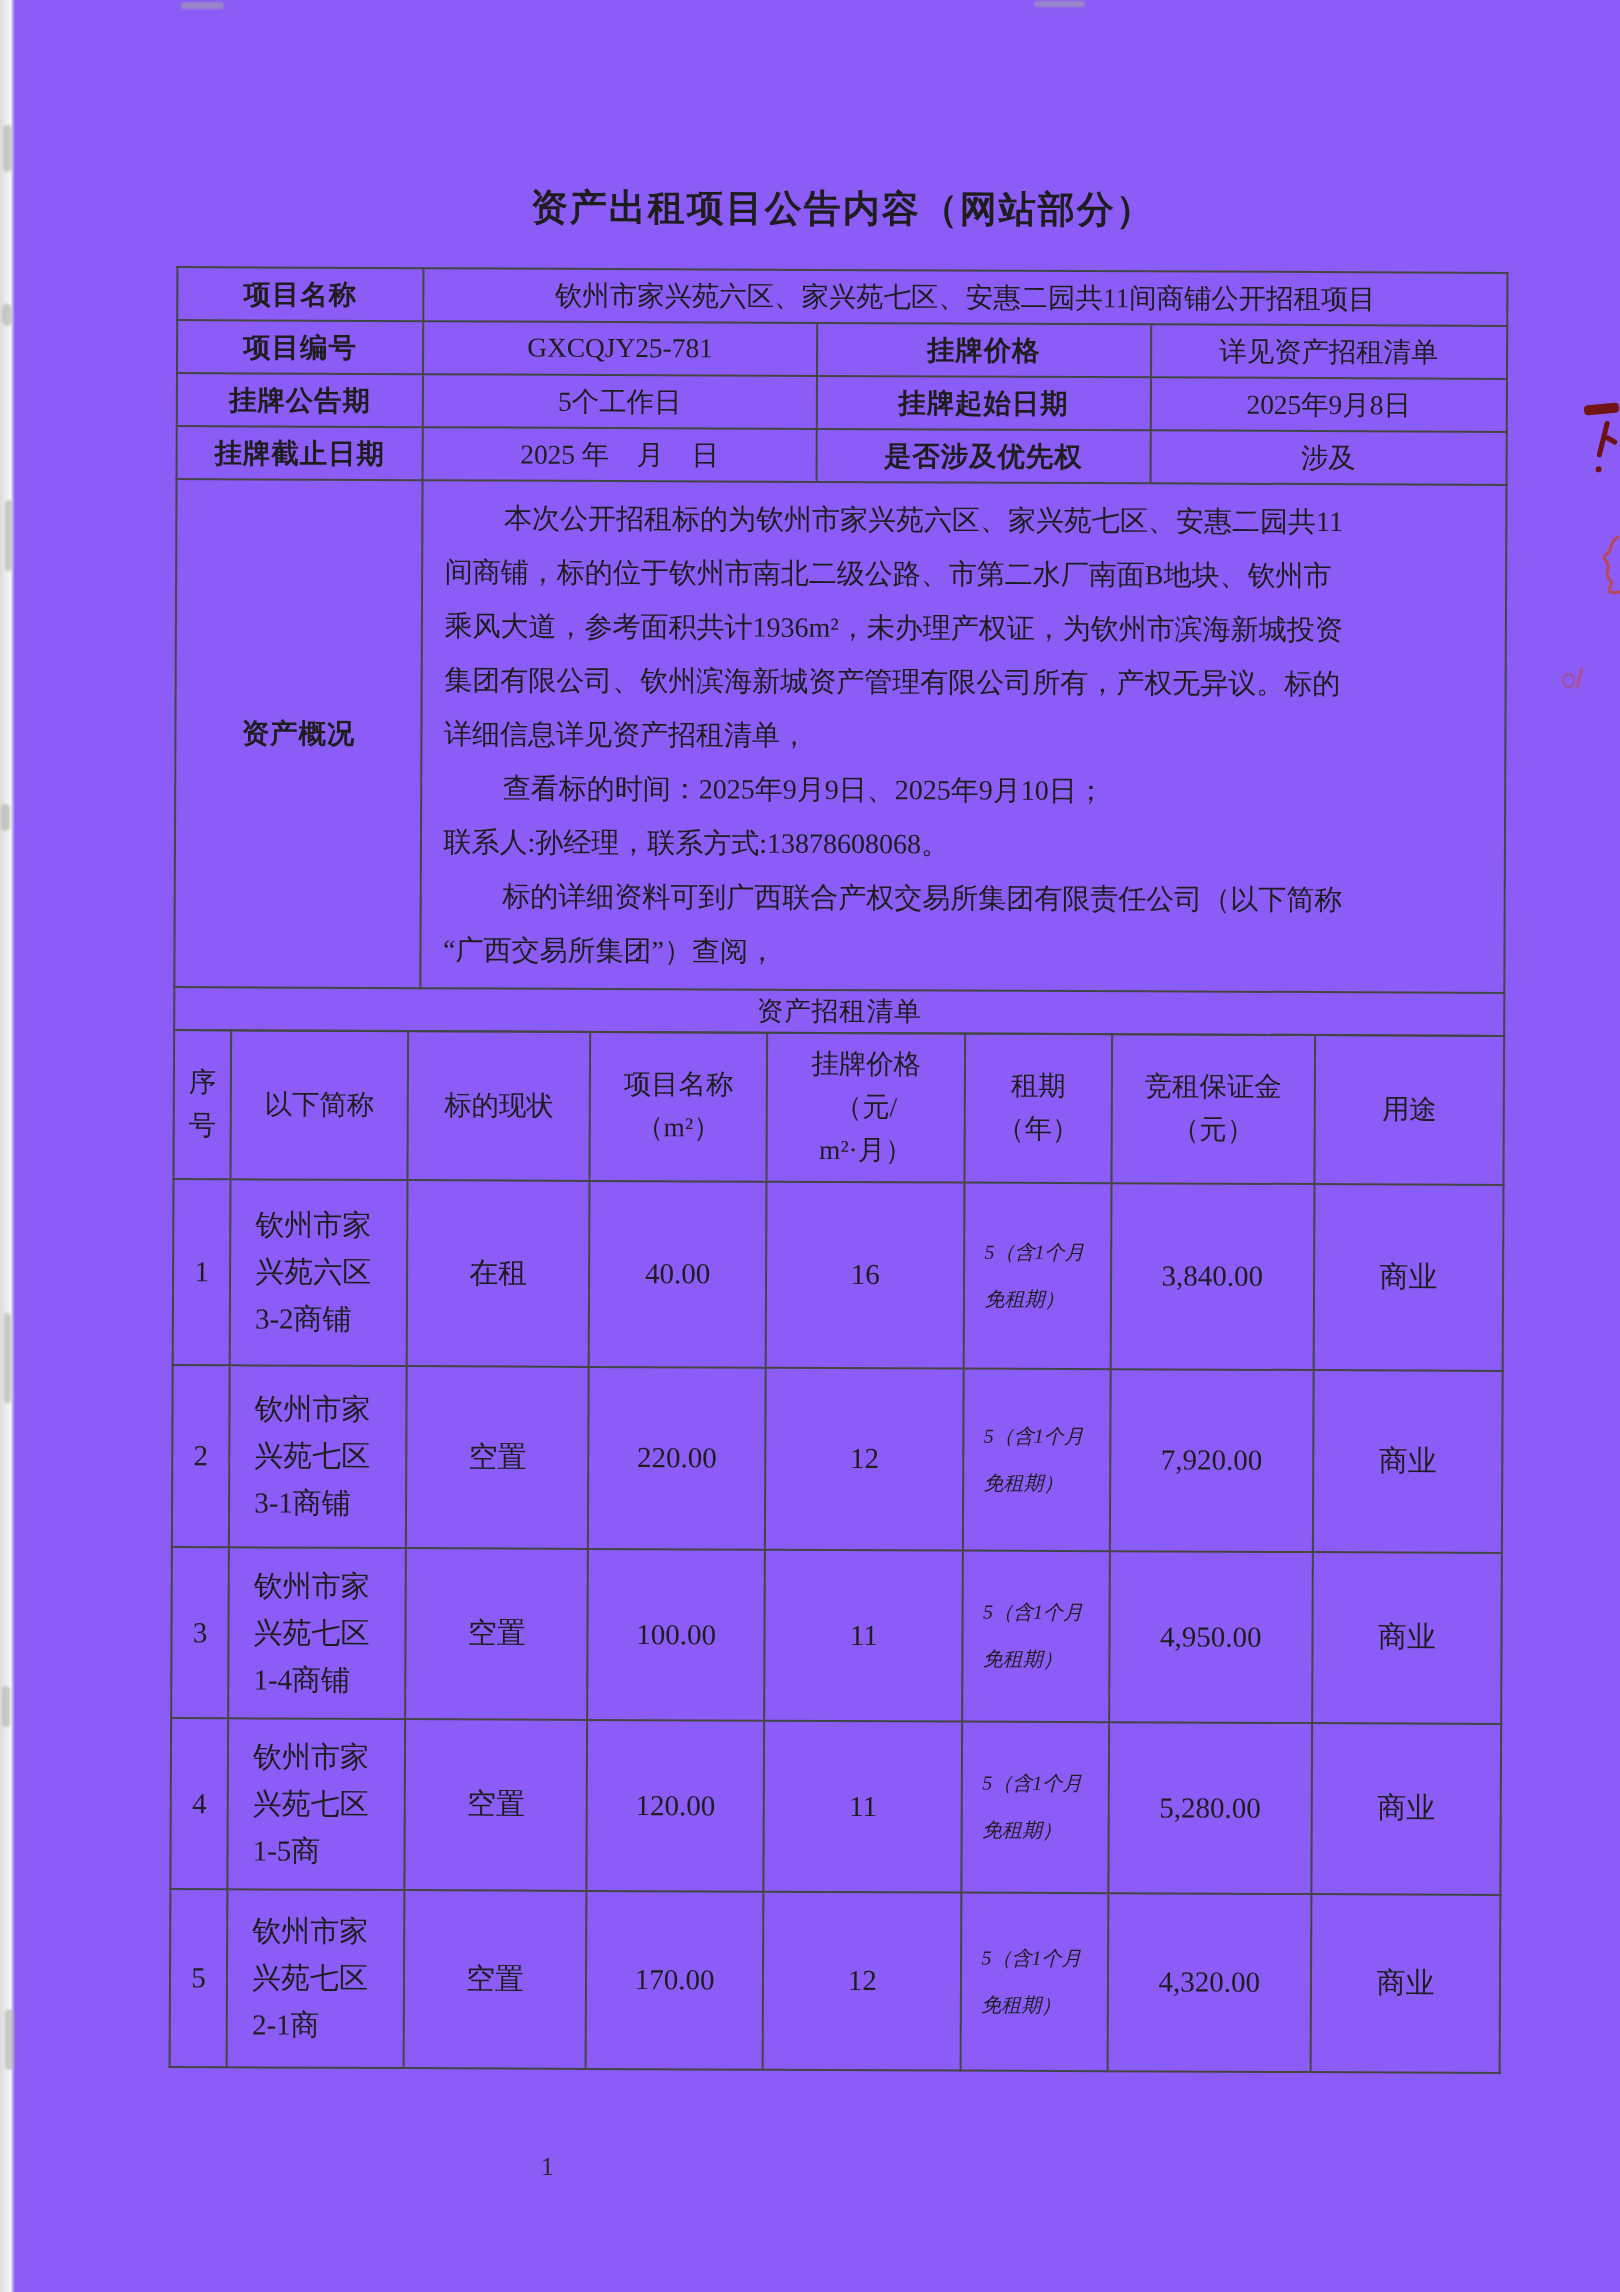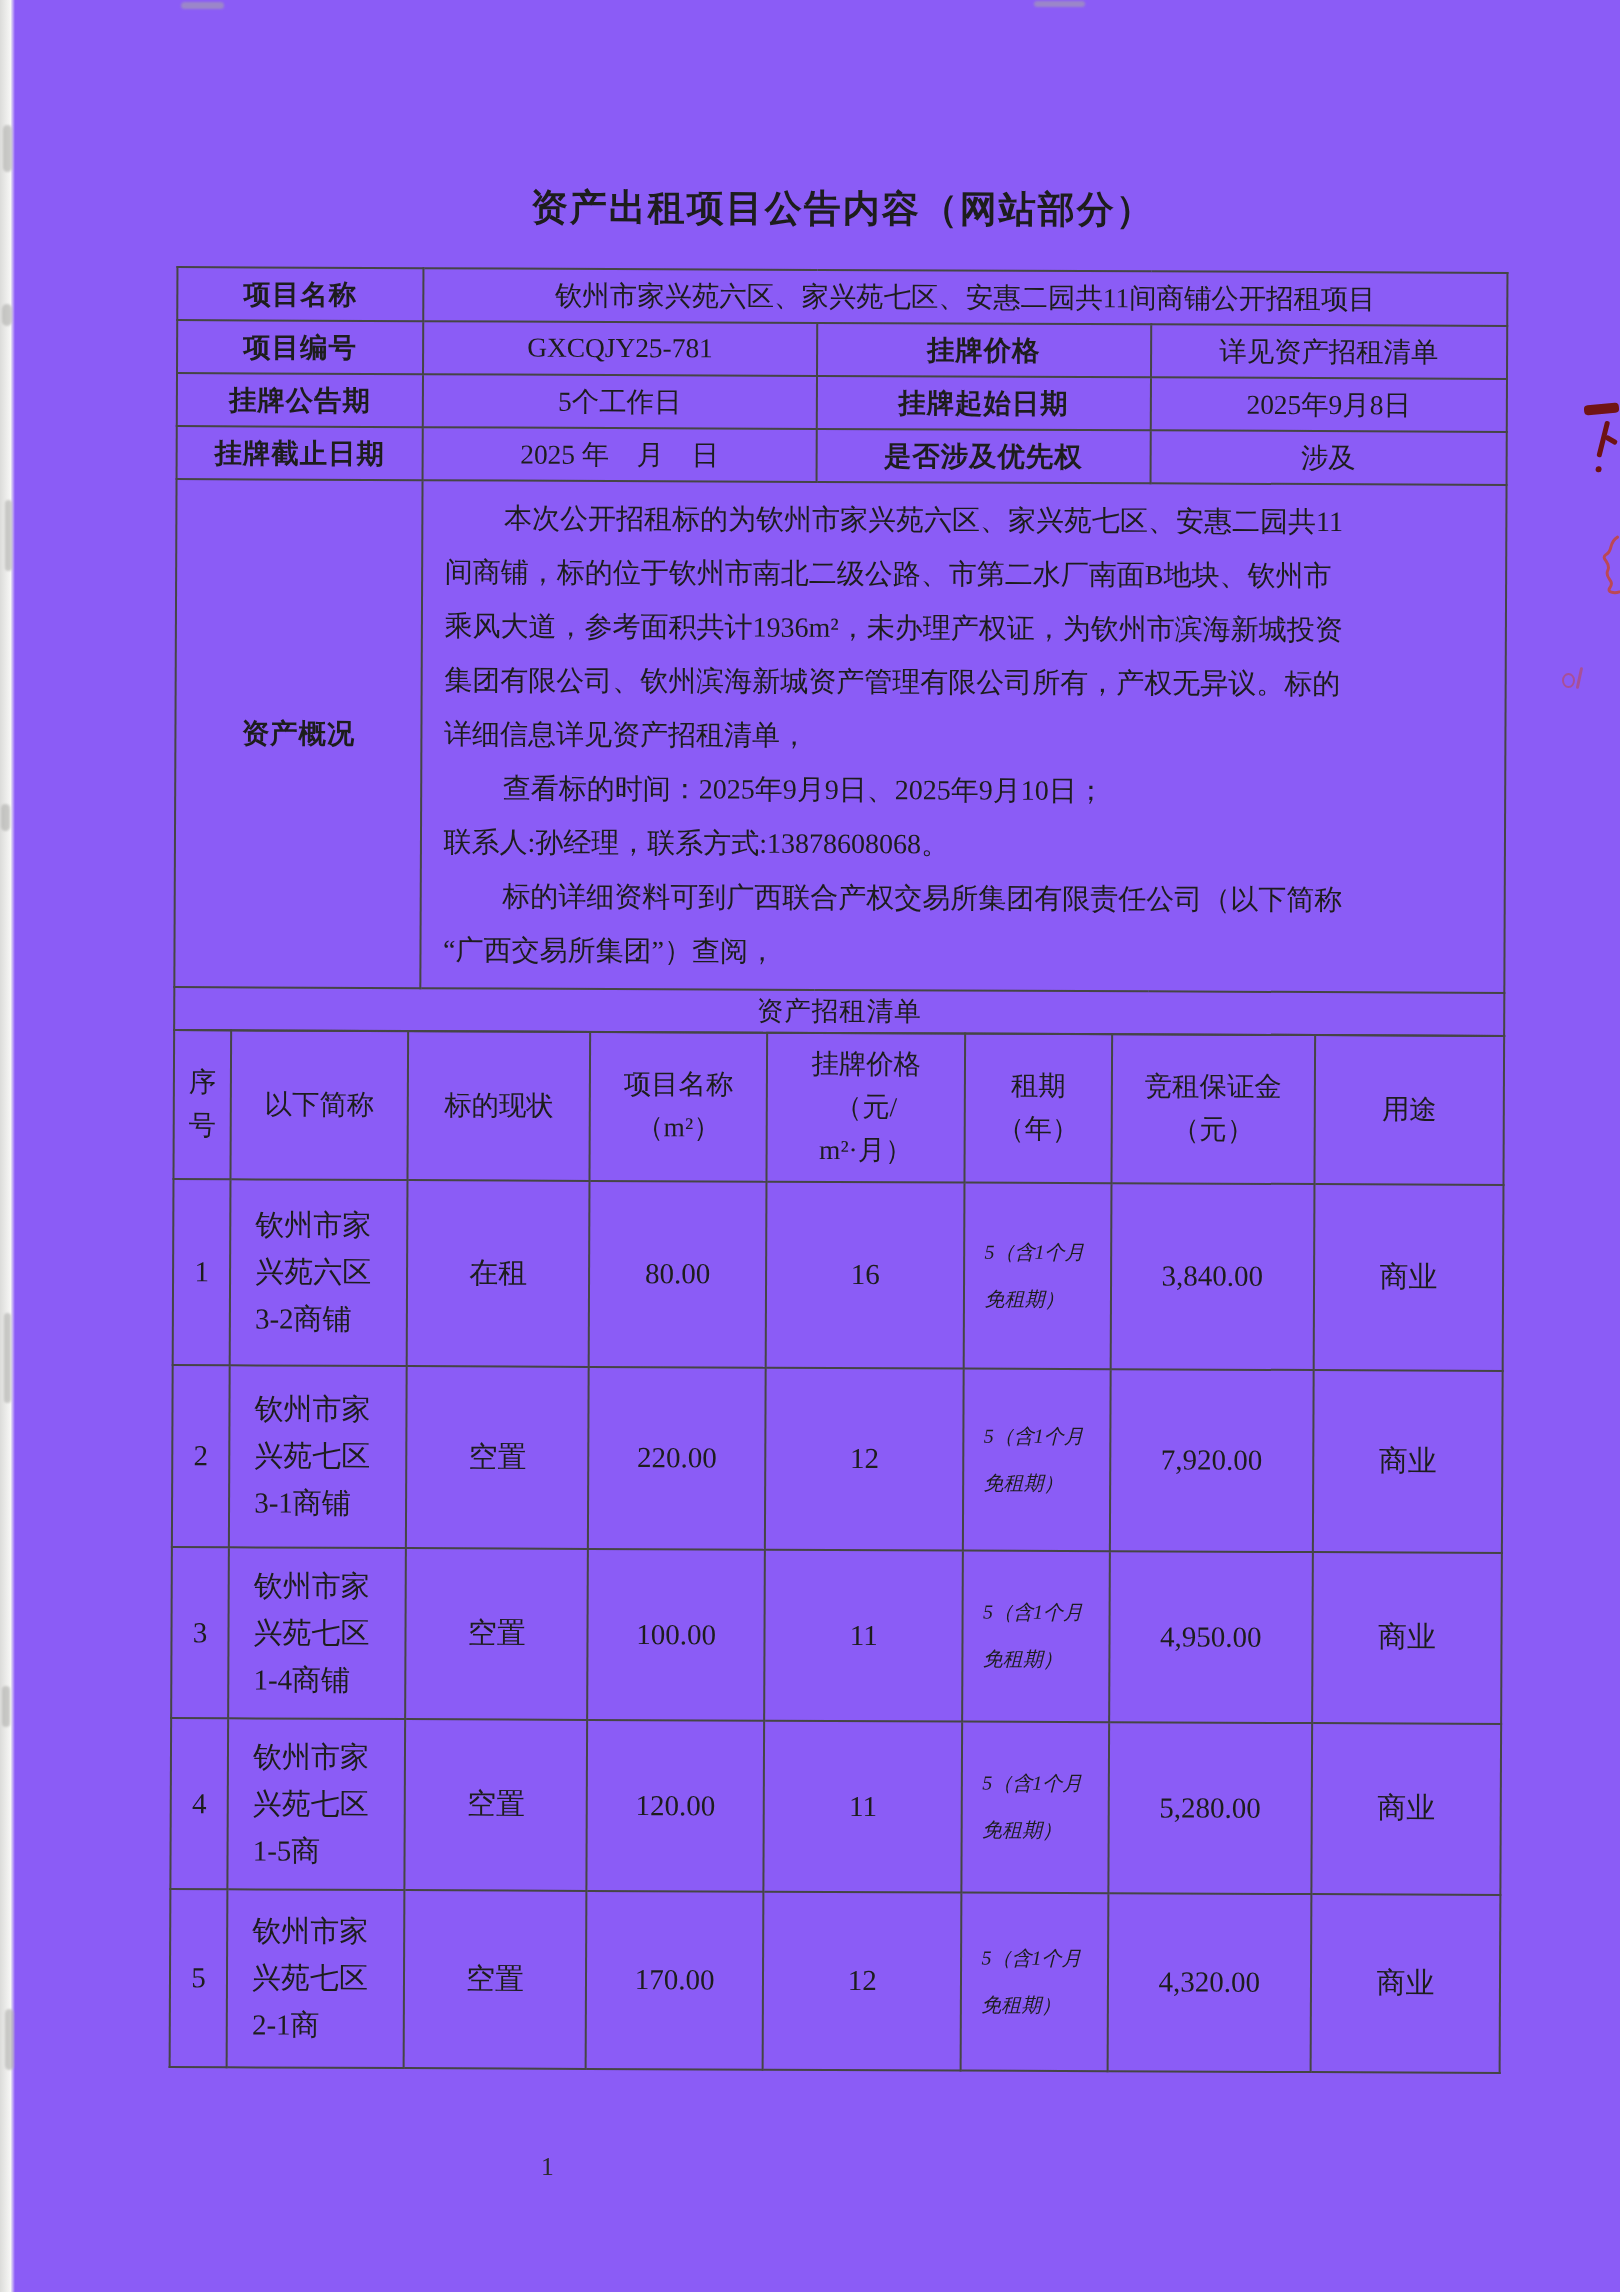--- a/index.html
+++ b/index.html
@@ -157,21 +157,21 @@
 （元）</td>
         <td class="head-cell">用途</td>
       </tr>
 
       <tr class="data-row dr1">
         <td>1</td>
         <td>
               <div class="name-wrap">钦州市家兴苑六区3-2商铺</div>
             </td>
         <td>在租</td>
-        <td>80.00</td>
+        <td>40.00</td>
         <td>16</td>
         <td>
               <div class="term-wrap">5（含1个月免租期）</div>
             </td>
         <td>3,840.00</td>
         <td>商业</td>
       </tr>
 
       <tr class="data-row dr2">
         <td>2</td>

